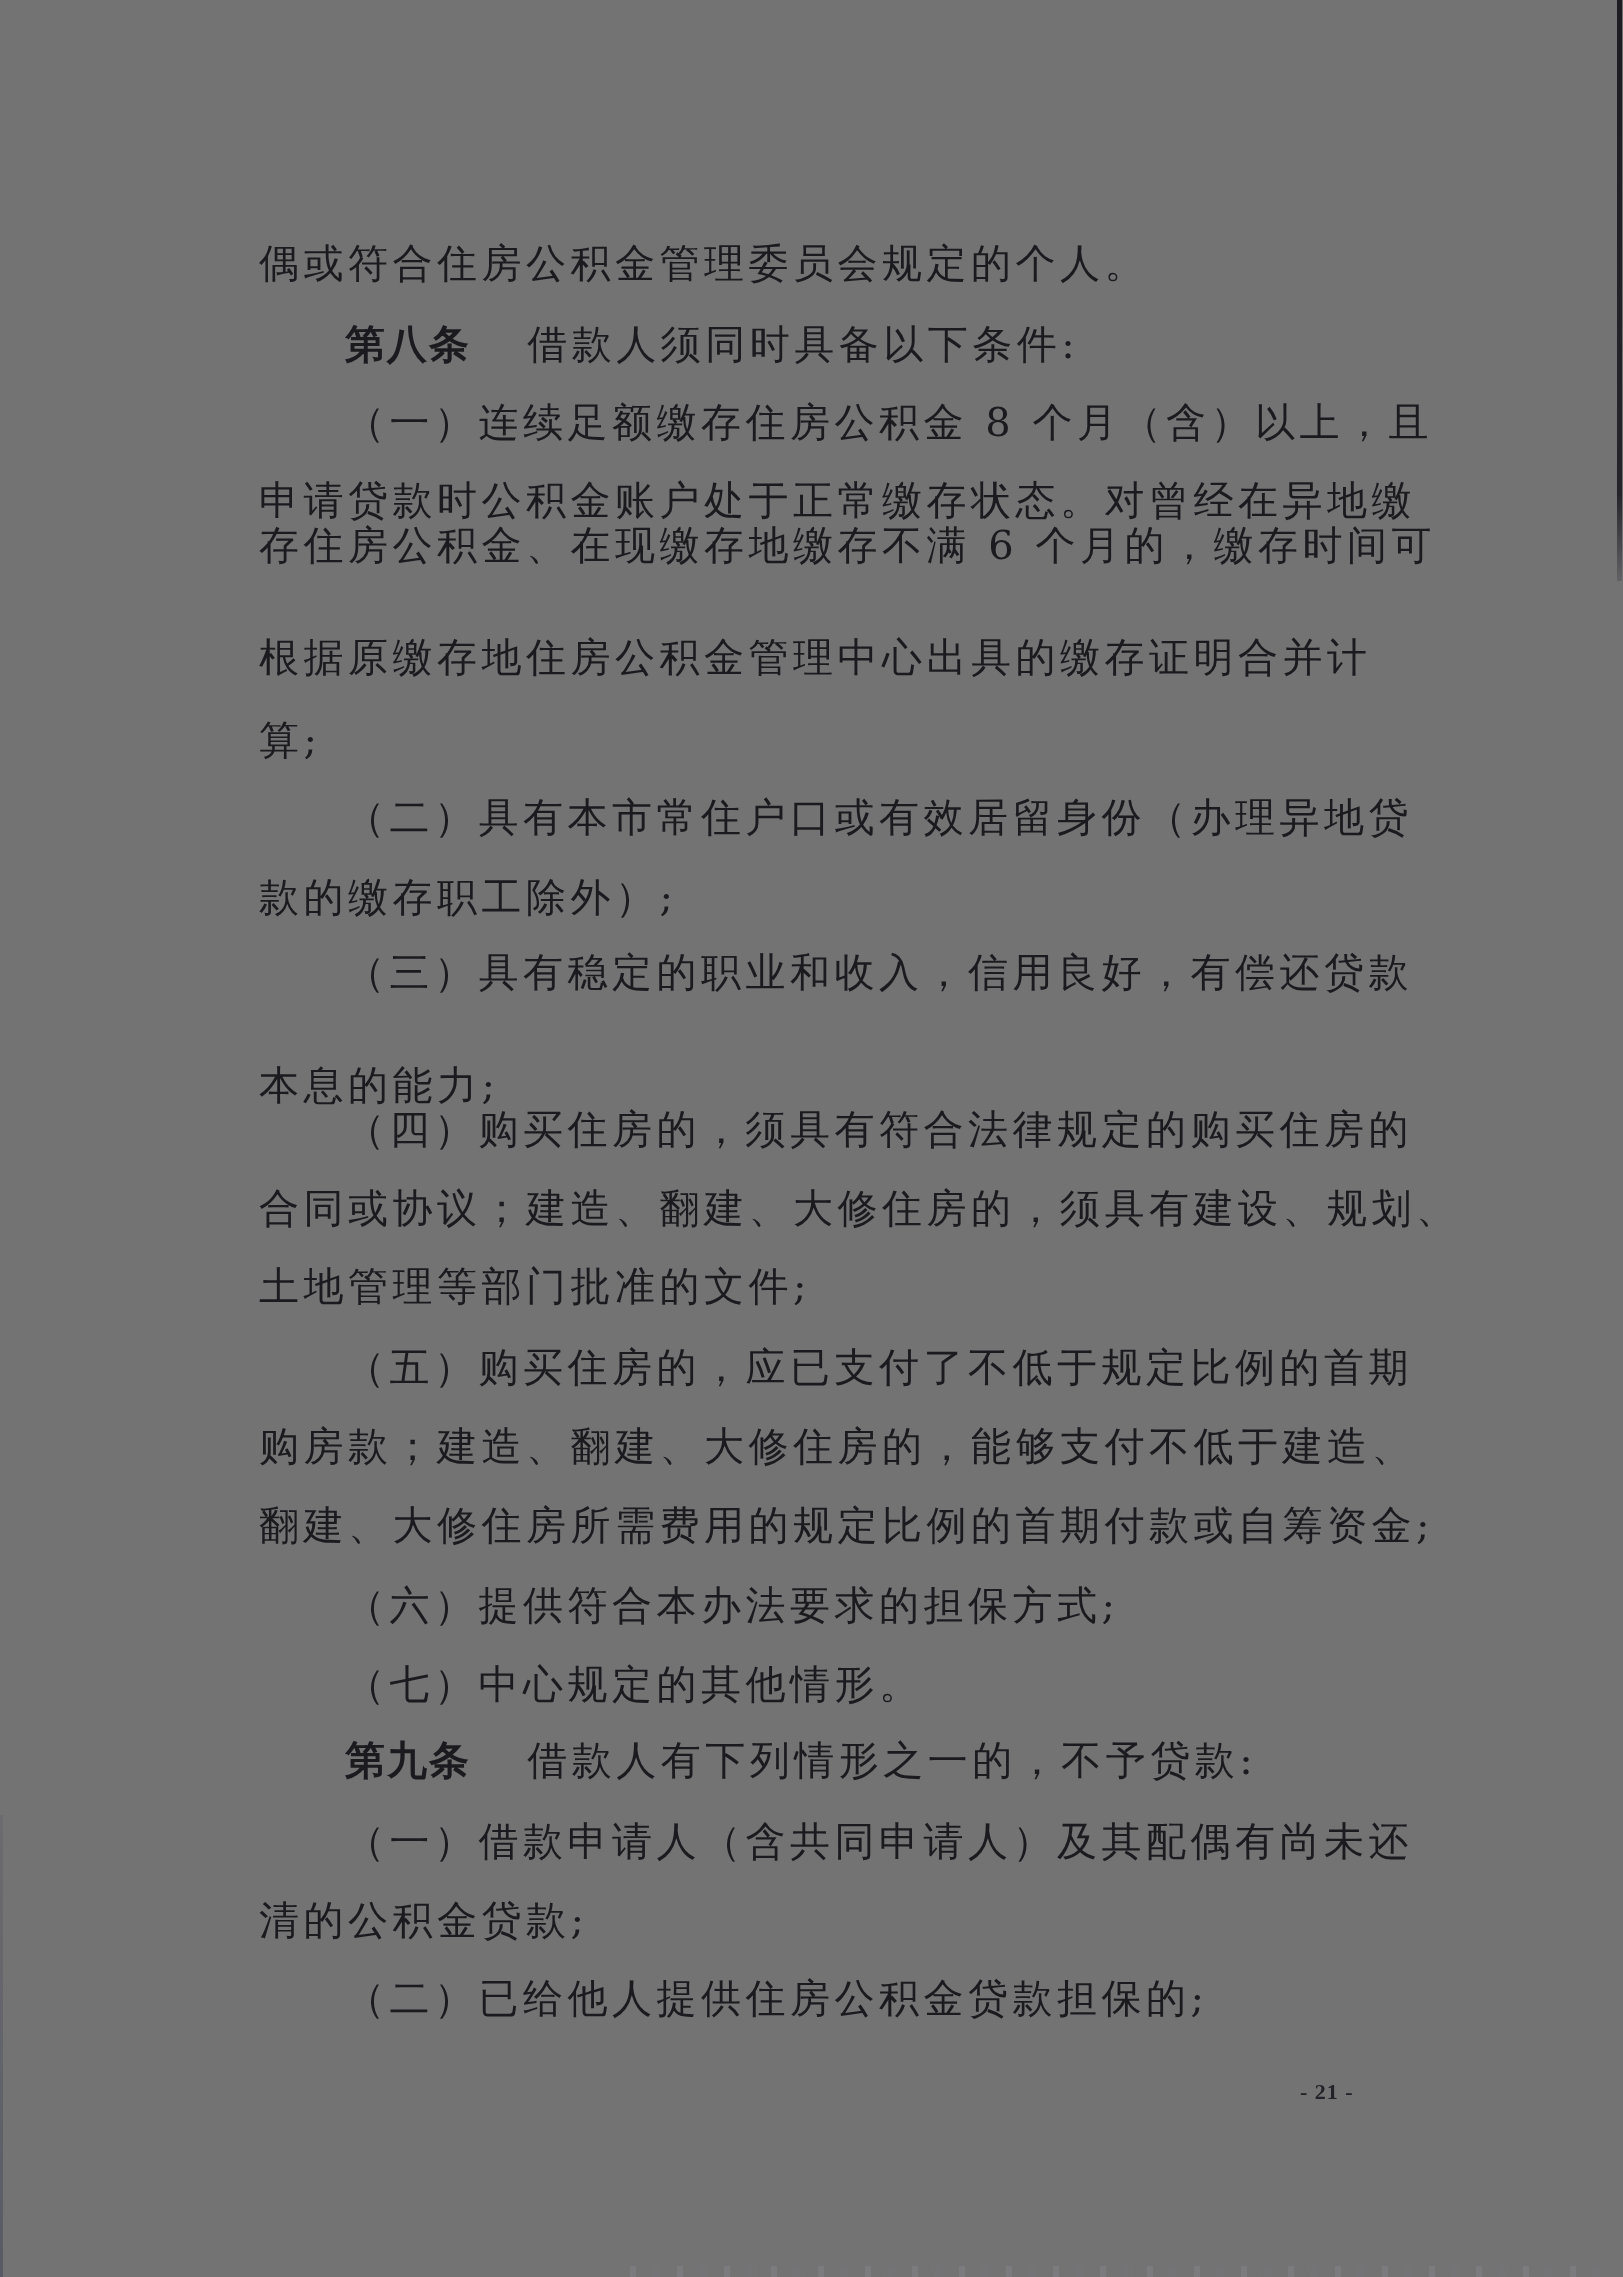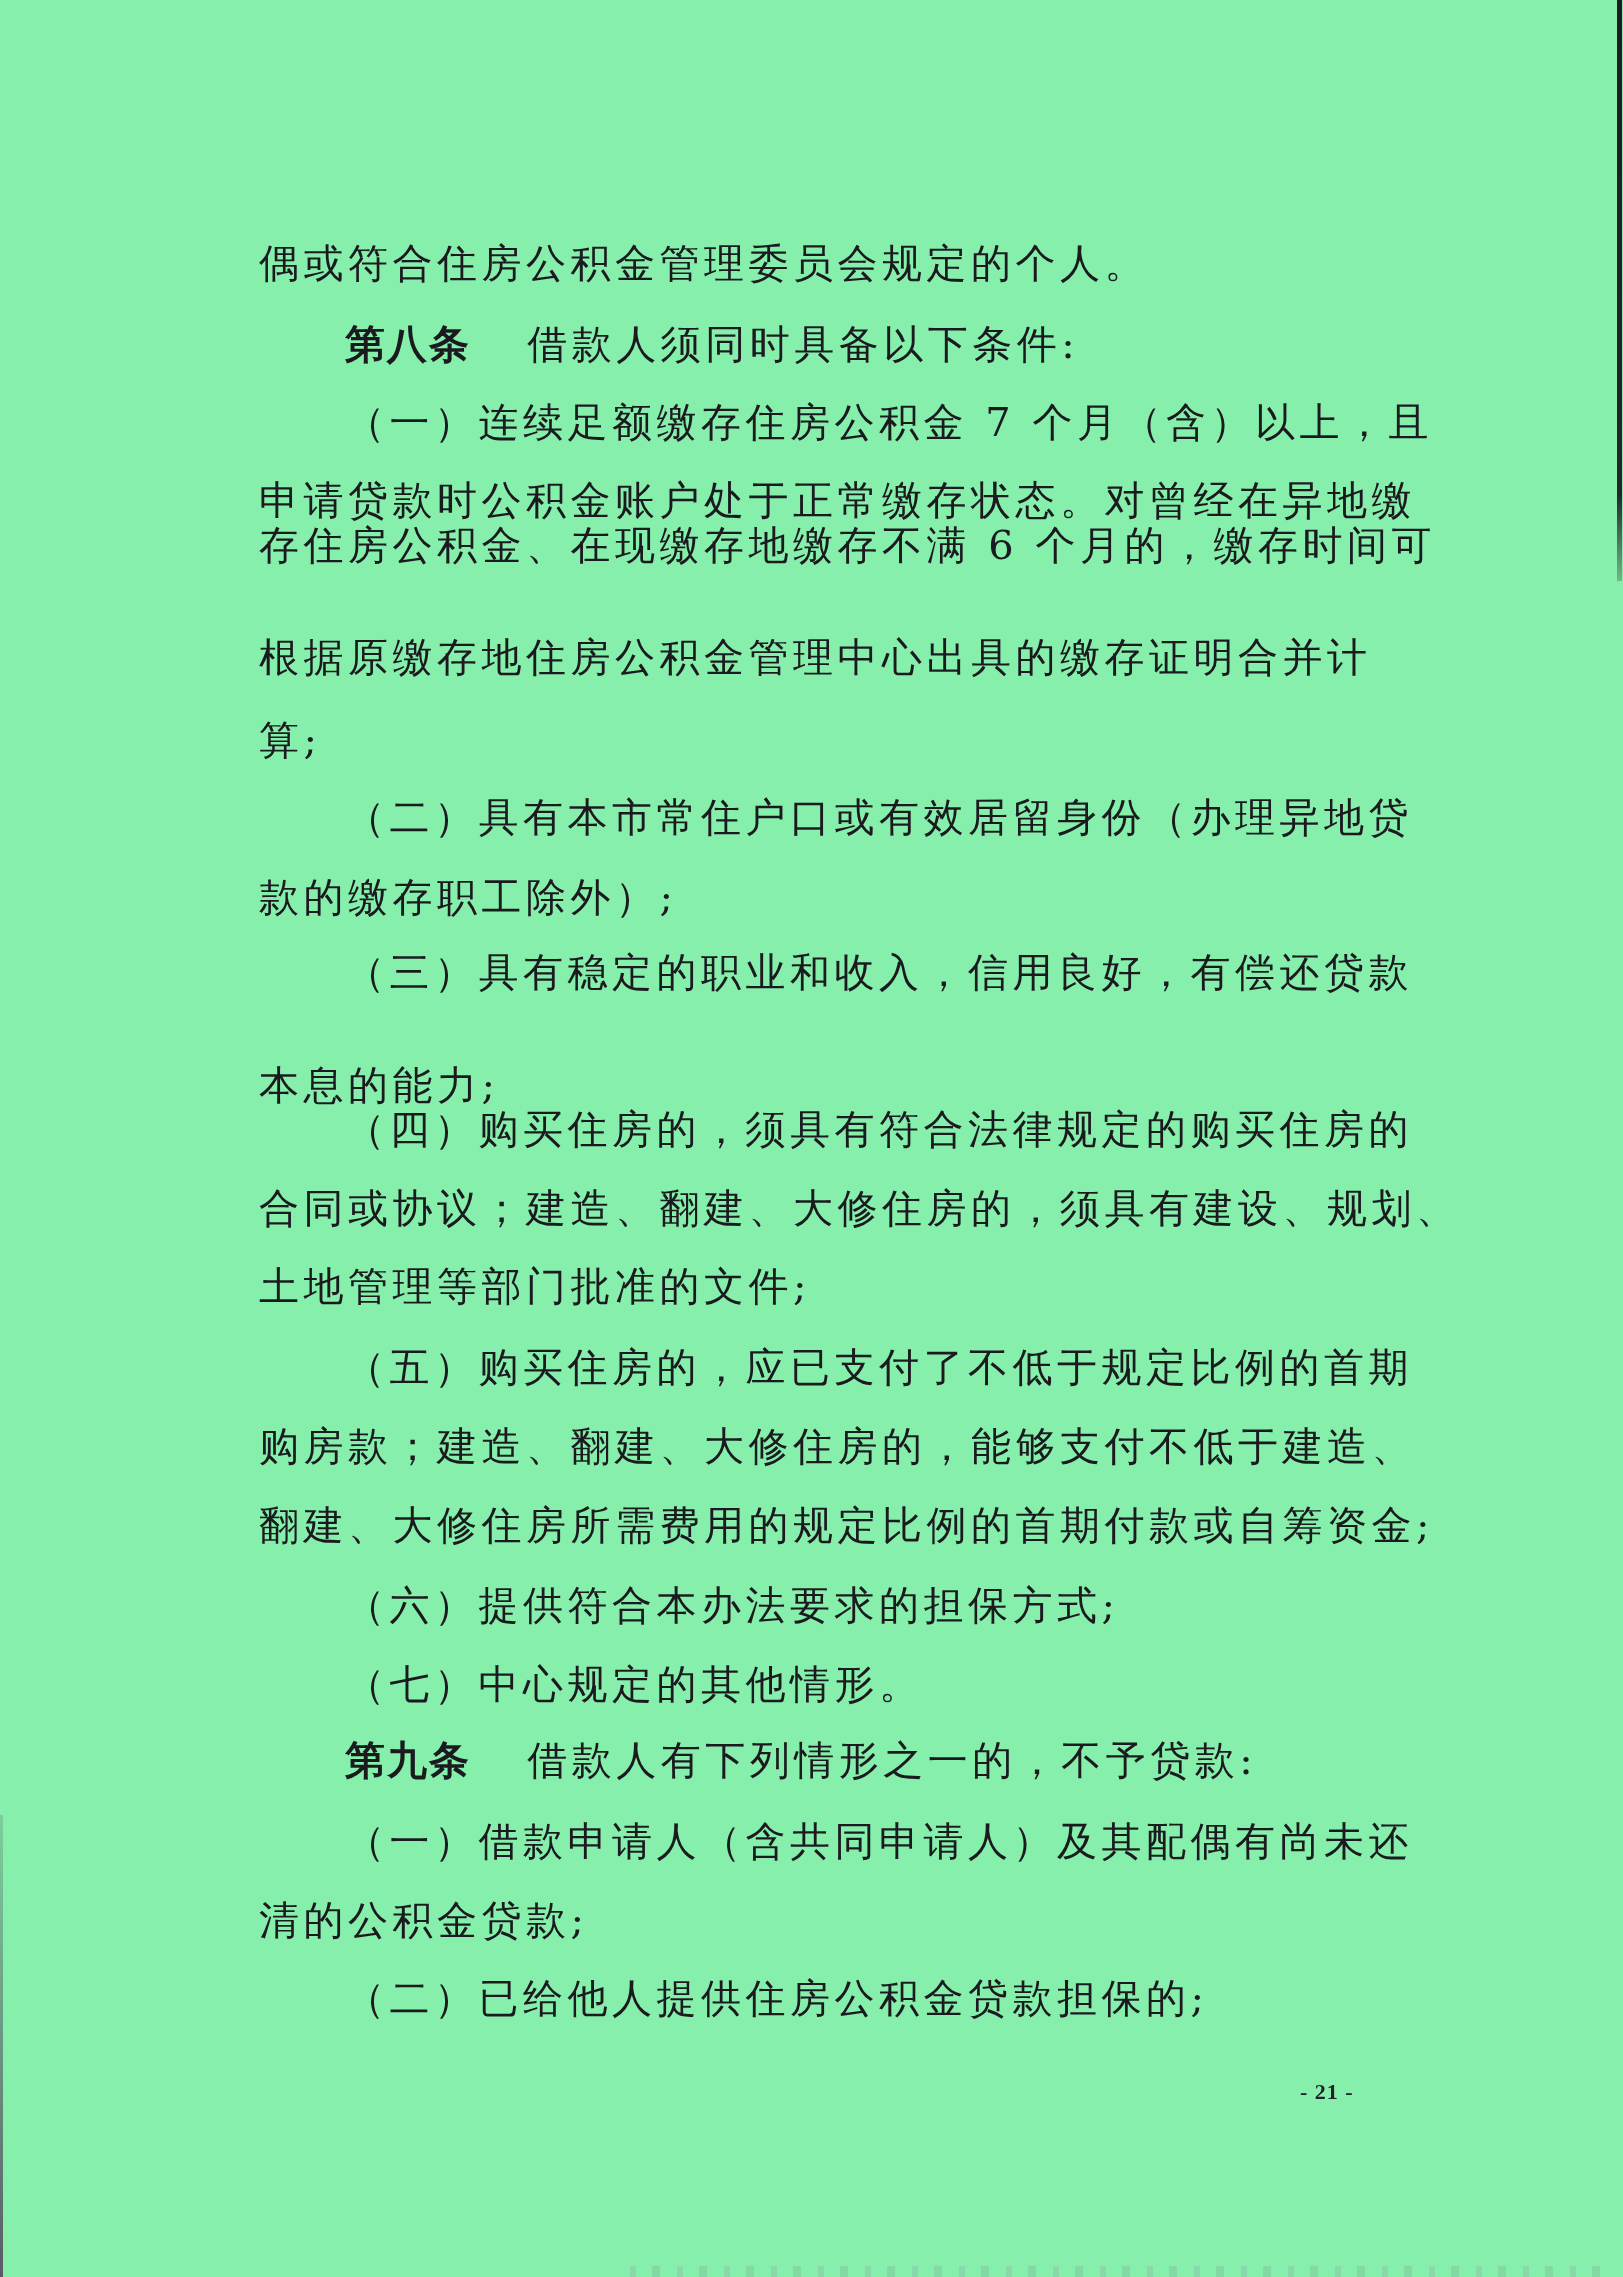--- a/index.html
+++ b/index.html
@@ -1,17 +1,17 @@
 <!DOCTYPE html>
 <html><head>
 <meta charset="utf-8">
 <style>
   html, body { margin: 0; padding: 0; background: #ffffff; }
   body { width: 1623px; height: 2277px; position: relative; overflow: hidden; }
-  .page { position: absolute; left: 0; top: 0; width: 1623px; height: 2277px; background: #86efac; }
+  .page { position: absolute; left: 0; top: 0; width: 1623px; height: 2277px; background: #737373; }
   .scan-edge-right { position: absolute; left: 1617px; top: 0; width: 4.9px; height: 581px; background: linear-gradient(to bottom, #1c1c22 0%, #24242a 85%, rgba(60,60,70,0.3) 100%); }
   .scan-edge-left { position: absolute; left: 0; top: 1815px; width: 3px; height: 462px; background: linear-gradient(to bottom, rgba(80,80,90,0.2), #5a5a66); }
   .scan-noise-bottom { position: absolute; left: 630px; top: 2266px; width: 985px; height: 11.8px;
     background: repeating-linear-gradient(90deg, rgba(150,150,160,0.25) 0 5.9px, transparent 5.9px 21.7px, rgba(120,120,130,0.18) 21.7px 29.6px, transparent 29.6px 47px); }
   .line { position: absolute; left: 259px; white-space: nowrap; font-family: "DejaVu Serif", "Liberation Serif", serif;
     font-size: 40px; line-height: 49px; height: 49px; color: #1a1a1f; letter-spacing: 4.5px; transform: translateY(-24.6px); }
   .indent { left: 345px; }
   .heading { font-family: "DejaVu Sans", "Liberation Sans", sans-serif; font-weight: bold; letter-spacing: 2px; }
   .article { font-family: "DejaVu Serif", "Liberation Serif", serif; margin-top: 18px; }
   .page-number { position: absolute; left: 1300px; top: 2079px; font-family: "Liberation Serif", serif; font-size: 22px; color: #222228; letter-spacing: 1px; font-weight: bold; }
@@ -25,21 +25,21 @@
   <div class="scan-noise-bottom"></div>
 
   <div class="line" style="top:264px">偶或符合住房公积金管理委员会规定的个人。</div>
 
   <div class="line indent" style="top:345px">
     <span class="heading">第八条</span>
     <span style="display:inline-block;width:21.7px"></span>
     <span class="article">借款人须同时具备以下条件:</span>
   </div>
 
-  <div class="line indent" style="top:423px">（一）连续足额缴存住房公积金 7 个月（含）以上，且</div>
+  <div class="line indent" style="top:423px">（一）连续足额缴存住房公积金 8 个月（含）以上，且</div>
   <div class="line" style="top:501px">申请贷款时公积金账户处于正常缴存状态。对曾经在异地缴</div>
   <div class="line" style="top:546px">存住房公积金、在现缴存地缴存不满 6 个月的，缴存时间可</div>
   <div class="line" style="top:658px">根据原缴存地住房公积金管理中心出具的缴存证明合并计</div>
   <div class="line" style="top:741px">算;</div>
   <div class="line indent" style="top:818px">（二）具有本市常住户口或有效居留身份（办理异地贷</div>
   <div class="line" style="top:898px">款的缴存职工除外）;</div>
   <div class="line indent" style="top:973px">（三）具有稳定的职业和收入，信用良好，有偿还贷款</div>
   <div class="line" style="top:1086px">本息的能力;</div>
   <div class="line indent" style="top:1130px">（四）购买住房的，须具有符合法律规定的购买住房的</div>
   <div class="line" style="top:1209px">合同或协议；建造、翻建、大修住房的，须具有建设、规划、</div>

